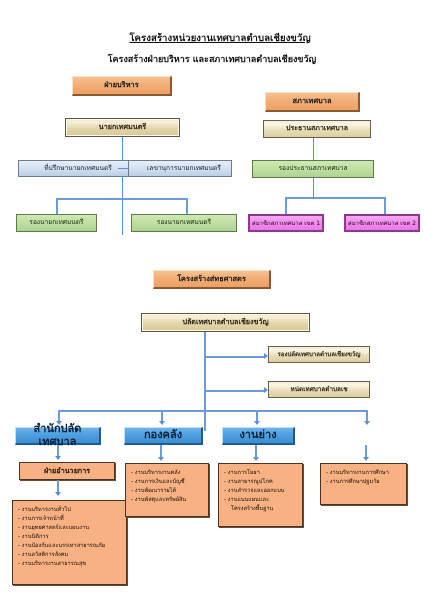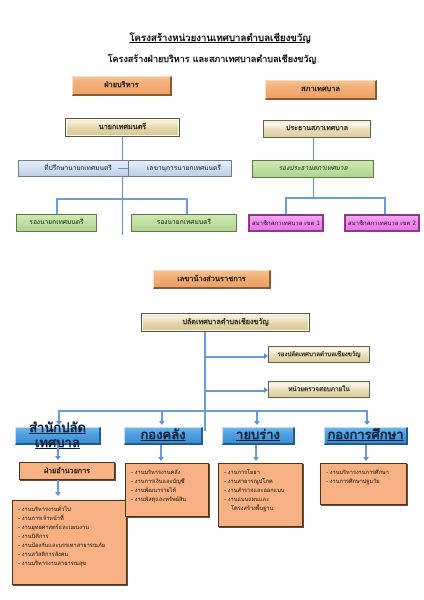--- a/index.html
+++ b/index.html
@@ -71,21 +71,21 @@
     border:2px solid #8a3a86;
     color:#230021;font-size:6px;
   }
   
   .blue{
     background:linear-gradient(180deg,#6fb4e8 0%,#4f9fe0 45%,#3d8ed2 100%);
     border-top:1px solid #bfe0f7;
     border-left:1px solid #bfe0f7;
     border-right:2px solid #1d5c91;
     border-bottom:2px solid #1d5c91;
-    font-weight:bold;color:#06203a;font-size:13px;text-decoration:underline;
+    font-weight:bold;color:#06203a;font-size:11px;
   }
   
   .salmon{
     background:#f7b183;
     border:1px solid #4a3524;
     box-shadow:1px 1px 0 #6b4a30;
   }
   .salmon.hdr{font-weight:bold;font-size:7.2px;color:#1b1008;}
 
   
@@ -137,64 +137,63 @@
   <div class="box steel" style="left:128px;top:160px;width:104px;height:17px;padding-left:8px;">เลขานุการนายกเทศมนตรี</div>
   <div class="hl" style="left:118px;top:168px;width:10px;"></div>
 
   <div class="hl2" style="left:56px;top:198px;width:132px;"></div>
   <div class="vl2" style="left:56px;top:198px;height:16px;"></div>
   <div class="vl2" style="left:186px;top:198px;height:16px;"></div>
 
   <div class="box green" style="left:16px;top:214px;width:81px;height:18px;">รองนายกเทศมนตรี</div>
   <div class="box green" style="left:131px;top:214px;width:106px;height:18px;">รองนายกเทศมนตรี</div>
 
-  <div class="box orange" style="left:265px;top:80px;width:112px;height:20px;">สภาเทศบาล</div>
+  <div class="box orange" style="left:265px;top:92px;width:95px;height:20px;">สภาเทศบาล</div>
 
   <div class="box tan2" style="left:263px;top:120px;width:108px;height:18px;font-size:7px;">ประธานสภาเทศบาล</div>
 
   <div class="vl" style="left:313px;top:138px;height:22px;"></div>
 
-  <div class="box green" style="left:252px;top:160px;width:122px;height:18px;font-style:italic;">รองประธานสภาเทศบาล</div>
+  <div class="box green" style="left:252px;top:160px;width:122px;height:18px;">รองประธานสภาเทศบาล</div>
 
   <div class="vl" style="left:313px;top:178px;height:19px;"></div>
   <div class="hl2" style="left:285px;top:197px;width:101px;"></div>
   <div class="vl2" style="left:285px;top:197px;height:17px;"></div>
   <div class="vl2" style="left:384px;top:197px;height:17px;"></div>
 
   <div class="box pink" style="left:248px;top:214px;width:76px;height:18px;">สมาชิกสภาเทศบาล เขต 1</div>
   <div class="box pink" style="left:344px;top:214px;width:76px;height:18px;">สมาชิกสภาเทศบาล เขต 2</div>
 
-  <div class="box orange" style="left:153px;top:270px;width:118px;height:19px;">เลขาน้างส่วนราชการ</div>
+  <div class="box orange" style="left:153px;top:270px;width:118px;height:19px;">โครงสร้างส่ทธศาสตร</div>
 
   <div class="box tan" style="left:141px;top:313px;width:169px;height:19px;font-size:7.2px;">ปลัดเทศบาลตำบลเชียงขวัญ</div>
 
   <div class="vl2" style="left:204px;top:332px;height:99px;"></div>
 
   <div class="hl2" style="left:204px;top:356px;width:60px;"></div>
   <div class="arrowr" style="left:264px;top:353px;"></div>
   <div class="box tan2" style="left:268px;top:346px;width:102px;height:17px;font-size:6.1px;">รองปลัดเทศบาลตำบลเชียงขวัญ</div>
 
   <div class="hl2" style="left:204px;top:390px;width:60px;"></div>
   <div class="arrowr" style="left:264px;top:387px;"></div>
-  <div class="box tan2" style="left:268px;top:381px;width:102px;height:17px;font-size:6.4px;">หน่วยตรวจสอบภายใน</div>
+  <div class="box tan2" style="left:268px;top:381px;width:102px;height:17px;font-size:6.4px;">หน่ดเทศบาลตำบลเช</div>
 
   <div class="hl2" style="left:58px;top:410px;width:310px;"></div>
   <div class="vl2" style="left:58px;top:410px;height:13px;"></div>
   <div class="vl2" style="left:161px;top:410px;height:13px;"></div>
   <div class="vl2" style="left:256px;top:410px;height:13px;"></div>
   <div class="vl2" style="left:366px;top:410px;height:13px;"></div>
   <div class="arrow" style="left:56px;top:421px;"></div>
   <div class="arrow" style="left:159px;top:421px;"></div>
   <div class="arrow" style="left:254px;top:421px;"></div>
   <div class="arrow" style="left:364px;top:421px;"></div>
 
   <div class="box blue" style="left:15px;top:427px;width:86px;height:18px;">สำนักปลัดเทศบาล</div>
   <div class="box blue" style="left:124px;top:427px;width:79px;height:18px;">กองคลัง</div>
-  <div class="box blue" style="left:222px;top:427px;width:73px;height:18px;">ายบร่าง</div>
-  <div class="box blue" style="left:324px;top:427px;width:84px;height:18px;">กองการศึกษา</div>
+  <div class="box blue" style="left:222px;top:427px;width:73px;height:18px;">งานย่าง</div>
 
   <div class="vl2" style="left:57px;top:445px;height:13px;"></div>
   <div class="arrow" style="left:55px;top:456px;"></div>
   <div class="box salmon hdr" style="left:19px;top:462px;width:96px;height:18px;">ฝ่ายอำนวยการ</div>
   <div class="vl2" style="left:57px;top:480px;height:14px;"></div>
   <div class="arrow" style="left:55px;top:492px;"></div>
 
   <div class="listbox" style="left:12px;top:500px;width:115px;height:85px;">
     <ul>
         <li>- งานบริหารงานทั่วไป</li>

